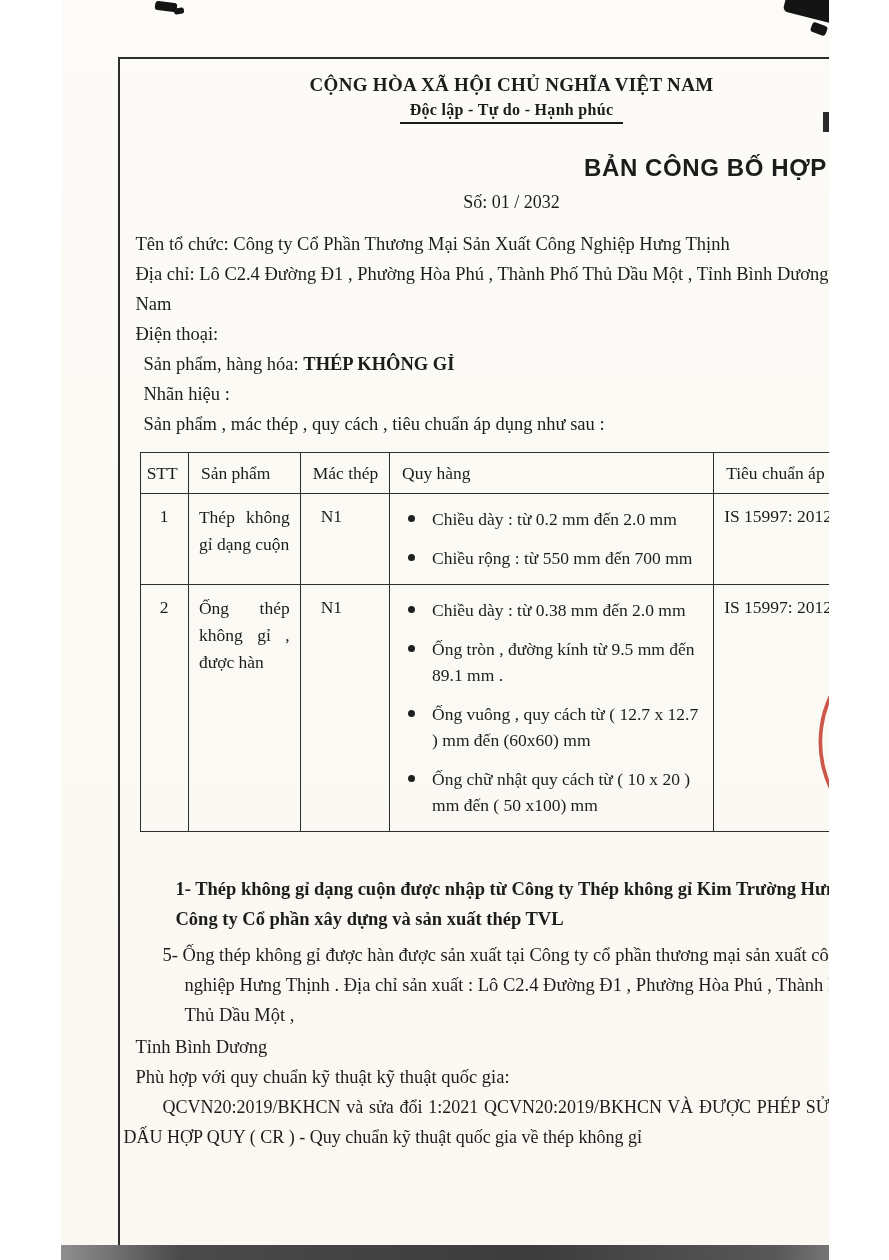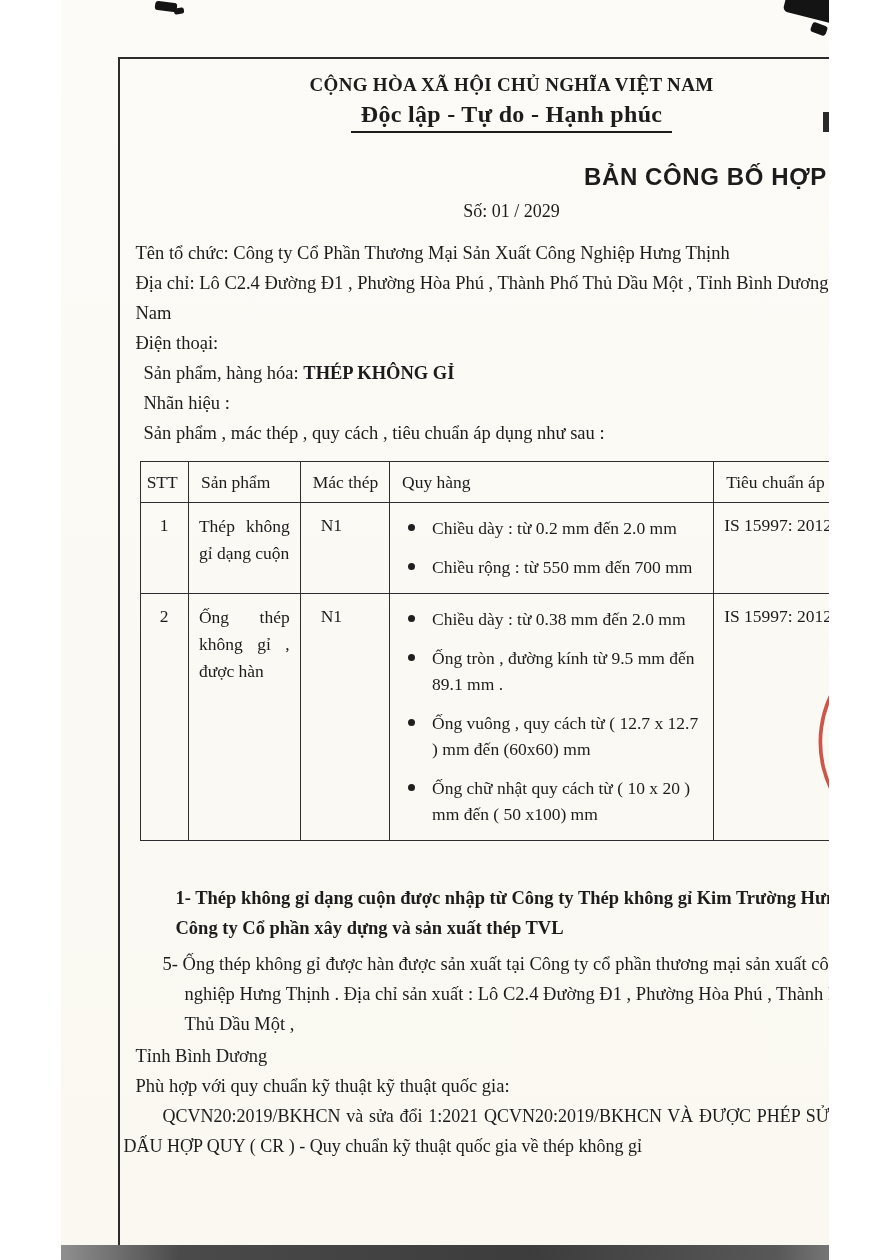--- a/index.html
+++ b/index.html
@@ -34,21 +34,21 @@
     box-sizing: border-box;
   }
   .content { padding: 0 14px 0 16px; }
 
   .nat-title {
     margin-top: 15px; text-align: center;
     font-size: 19px; font-weight: bold; letter-spacing: 0.3px;
   }
   .motto-wrap { margin-top: 5px; text-align: center; }
   .motto {
-    display: inline-block; font-size: 24px; font-weight: bold;
+    display: inline-block; font-size: 16px; font-weight: bold;
     border-bottom: 2px solid #1c1c1c; padding: 0 10px 3px;
     letter-spacing: 0.3px;
     font-family: Liberation Serif, serif;
   }
   .doc-title {
     margin-top: 30px; text-align: right;
     font-family: "Liberation Sans", sans-serif;
     font-size: 24px; font-weight: bold; letter-spacing: 0.6px;
   }
   .doc-number { margin-top: 10px; text-align: center; font-size: 18px; }
@@ -123,21 +123,21 @@
 
   <div class="frame">
     <div class="content">
 
       <div class="nat-title">CỘNG HÒA XÃ HỘI CHỦ NGHĨA VIỆT NAM</div>
       <div class="motto-wrap">
         <span class="motto">Độc lập - Tự do - Hạnh phúc</span>
       </div>
 
       <div class="doc-title">BẢN CÔNG BỐ HỢP QUY</div>
-      <div class="doc-number">Số: 01 / 2029</div>
+      <div class="doc-number">Số: 01 / 2032</div>
 
       <p class="para first">Tên tổ chức: Công ty Cổ Phần Thương Mại Sản Xuất Công Nghiệp Hưng Thịnh</p>
       <p class="para">Địa chỉ: Lô C2.4 Đường Đ1 , Phường Hòa Phú , Thành Phố Thủ Dầu Một , Tỉnh Bình Dương, Việt Nam</p>
       <p class="para">Điện thoại:</p>
       <p class="para indent"><span>Sản phẩm, hàng hóa: </span><span class="product-name">THÉP KHÔNG GỈ</span></p>
       <p class="para indent">Nhãn hiệu :</p>
       <p class="para indent">Sản phẩm , mác thép , quy cách , tiêu chuẩn áp dụng như sau :</p>
 
       <table class="spec-table">
         <thead>

